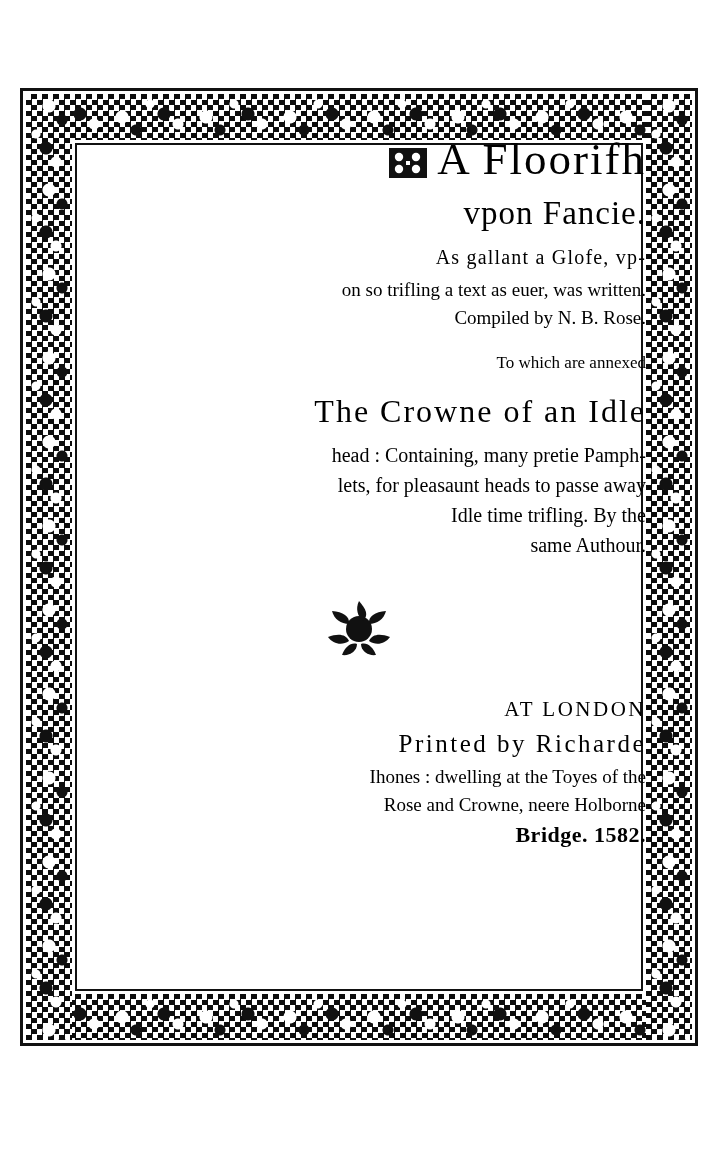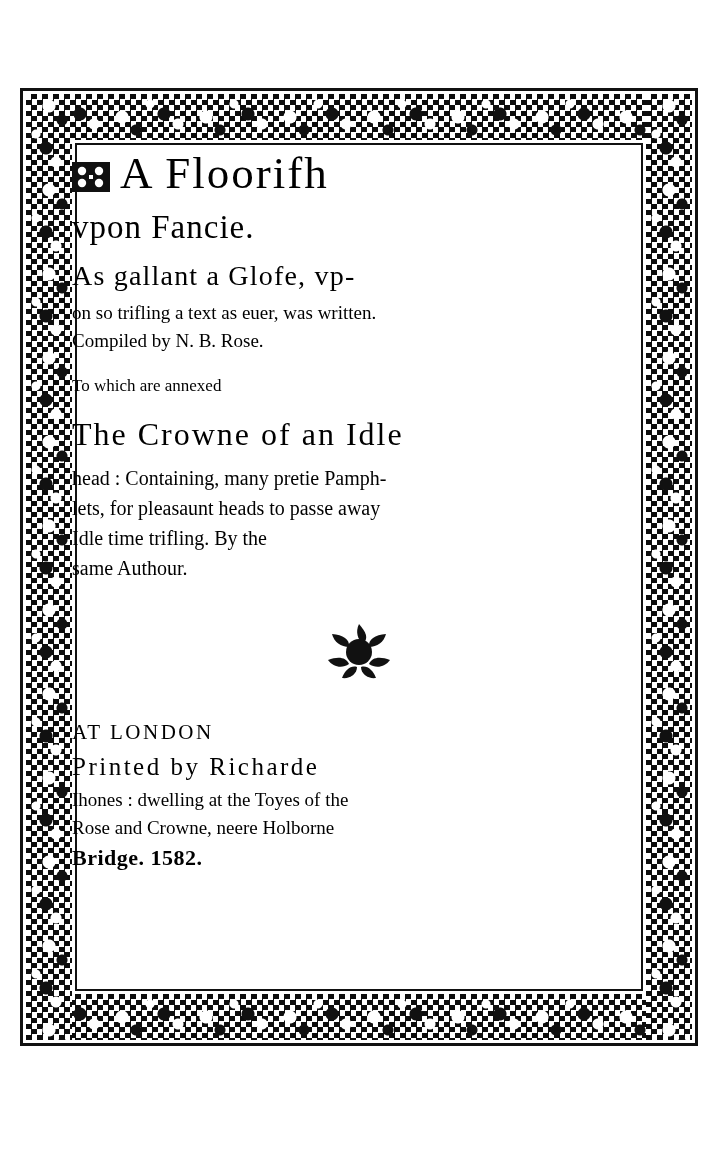--- a/index.html
+++ b/index.html
@@ -79,23 +79,23 @@
     position: absolute;
     left: 52px; top: 52px; right: 52px; bottom: 52px;
     border: 2px solid #111;
     background: #ffffff;
   }
 
   
   .content {
     position: absolute;
     left: 72px;
-    top: 150px;
+    top: 136px;
     width: 574px;
-    text-align: left;
+    text-align: right;
   }
 
   .line { margin: 0; }
 
   .title-main {
     font-size: 45px;
     letter-spacing: 2px;
     line-height: 1.05;
     margin: 0 0 10px 0;
     white-space: nowrap;
@@ -109,21 +109,21 @@
     position: relative;
   }
   .drop-orn svg { display: block; }
 
   .title-sub {
     font-size: 33px;
     letter-spacing: 1px;
     margin: 12px 0 14px 0;
   }
   .line-gallant {
-    font-size: 28px;
+    font-size: 20px;
     letter-spacing: 1.2px;
     margin: 0 0 10px 0;
   }
   .line-small {
     font-size: 19px;
     margin: 0 0 6px 0;
   }
   .line-compiled {
     font-size: 19px;
     margin: 0 0 24px 0;

